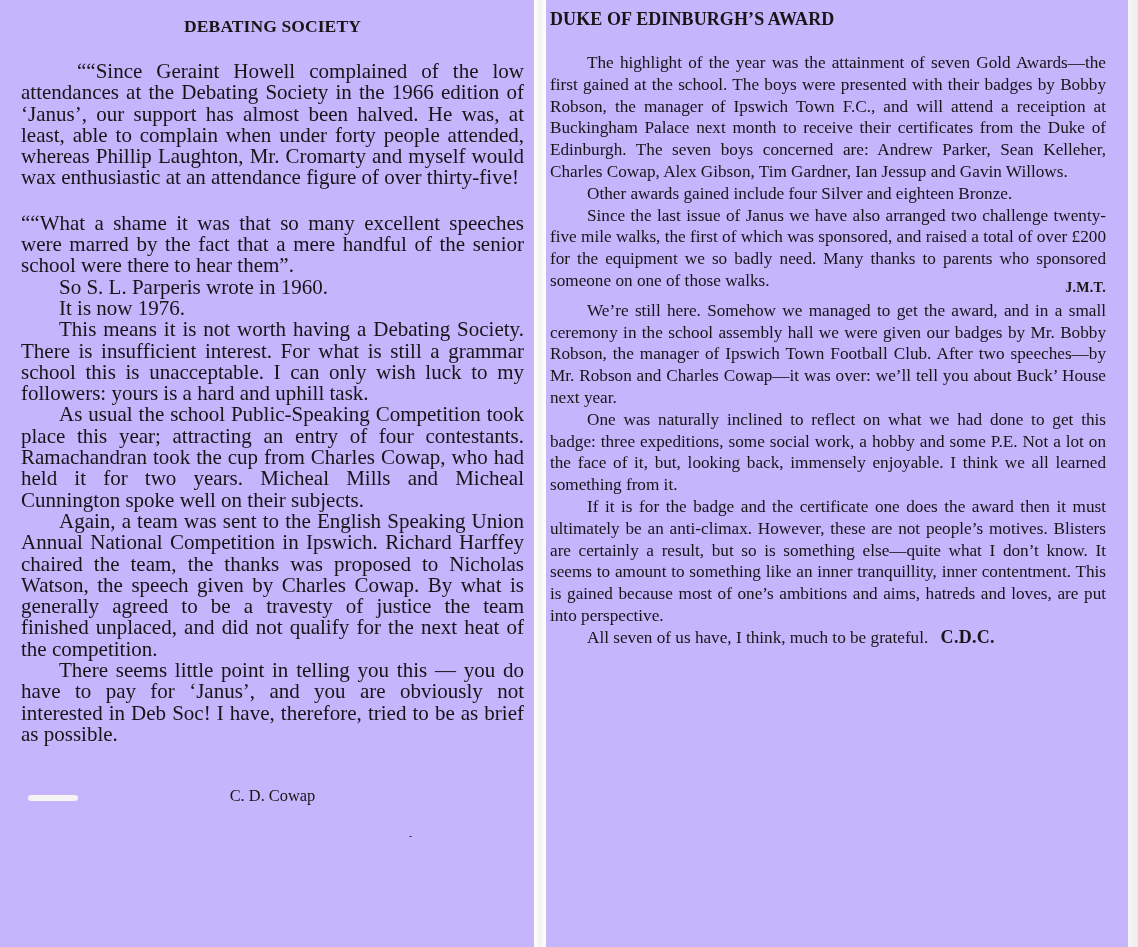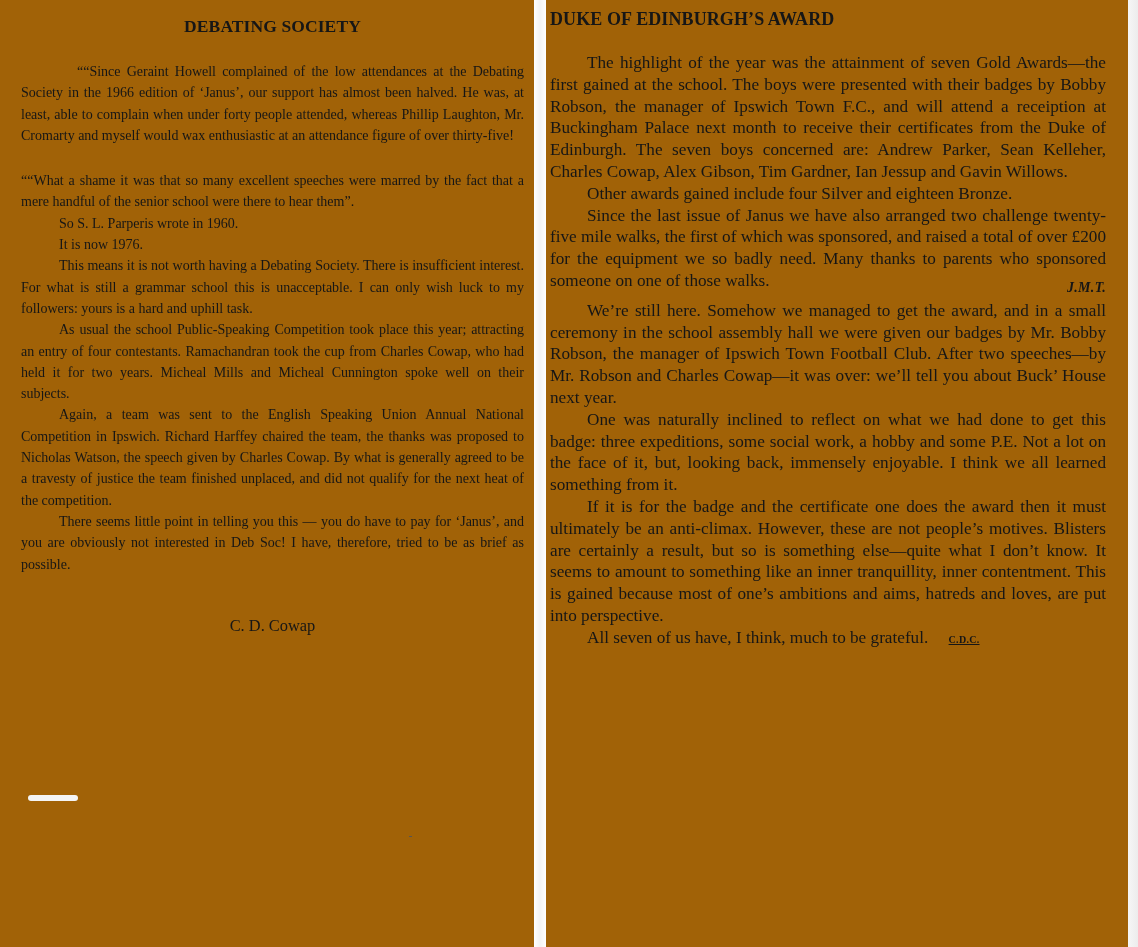--- a/index.html
+++ b/index.html
@@ -1,53 +1,53 @@
 <!DOCTYPE html>
 <html><head>
 <meta charset="utf-8">
 <style>
   html, body { margin: 0; padding: 0; background: #ffffff; }
   body {
     width: 1138px; height: 947px; position: relative; overflow: hidden;
     font-family: "Liberation Serif", "DejaVu Serif", serif;
     color: #161616;
   }
-  .page { position: absolute; inset: 0; background: #a16207; }
+  .page { position: absolute; inset: 0; background: #c4b5fd; }
   .right-edge {
     position: absolute; top: 0; right: 0; width: 10px; height: 947px;
     background: linear-gradient(to right, #f6f6f6, #ececec);
   }
   .mid-shade {
     position: absolute; top: 0; left: 534px; width: 12px; height: 947px;
     background: linear-gradient(to right, #ffffff, #f3f3f3, #ffffff);
   }
   .col { position: absolute; top: 0; }
   .col-left { left: 21px; width: 503px; }
   .col-right { left: 550px; width: 556px; }
   h2 {
     margin: 0; font-weight: bold; font-size: 17.5px; letter-spacing: 0.1px;
     line-height: 22px;
   }
   .col-left h2 { text-align: center; padding-top: 15px; height: 35px; }
   .col-right h2 { text-align: left; padding-top: 8px; height: 34px; font-size: 18px; }
   .body { margin-top: 11px; }
   p {
-    margin: 0; font-size: 14px; line-height: 21.3px; text-align: justify;
+    margin: 0; font-size: 21px; line-height: 21.3px; text-align: justify;
     text-indent: 38px; hyphens: none;
   }
   .col-right p { font-size: 17.2px; line-height: 21.8px; text-indent: 37px; }
   .col-right .body { margin-top: 10px; }
   p.noindent { text-indent: 0; margin-top: 24px; }
   .sig {
     text-align: center; font-size: 16.4px; margin-top: 41px; margin-right: 0;
   }
   .sig-inline {
-    float: right; font-size: 14px; font-weight: bold; margin-top: 7px; letter-spacing: 0.3px; font-style: italic;
+    float: right; font-size: 14px; font-weight: bold; margin-top: 7px; letter-spacing: 0.3px;
   }
-  .sig-end { font-size: 10px; font-weight: bold; margin-left: 16px; letter-spacing: 0.3px; text-decoration: underline; }
+  .sig-end { font-size: 18px; font-weight: bold; margin-left: 8px; letter-spacing: 0.3px; }
   .gap { height: 8px; }
   .tick { position: absolute; left: 409px; top: 836px; width: 3px; height: 1px; background: #555; }
   .smudge { position: absolute; left: 28px; top: 795px; width: 50px; height: 6px; background: #f4f4f4; border-radius: 3px; }
 </style>
 </head>
 <body>
 
 <div class="page">
   <div class="mid-shade"></div>
   <div class="right-edge"></div>

